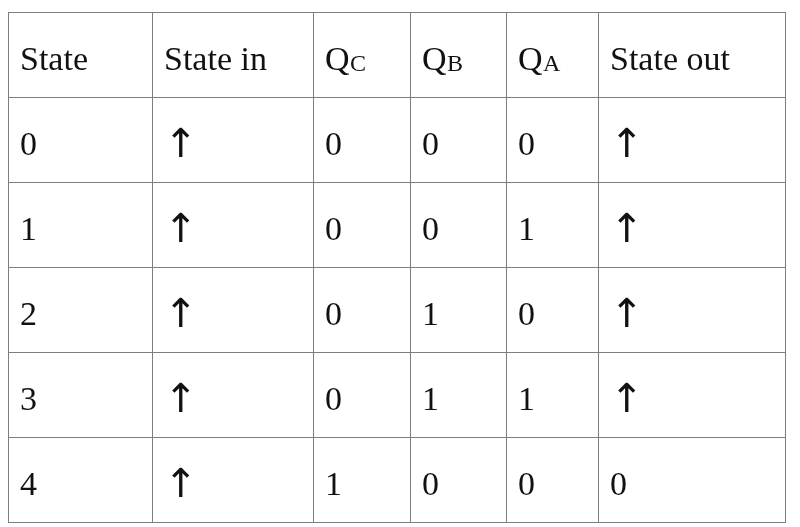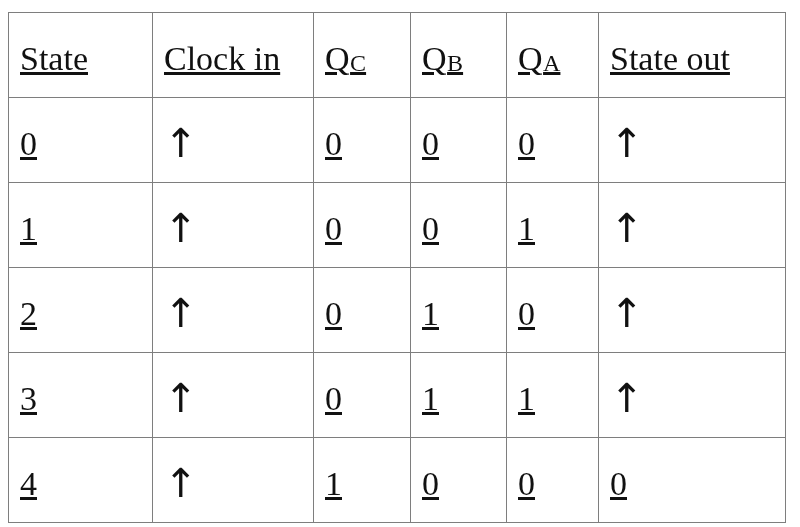--- a/index.html
+++ b/index.html
@@ -40,21 +40,20 @@
     margin: 0;
     text-align: left;
     vertical-align: middle;
     font-weight: normal;
     font-size: 34px;
     line-height: 1.0;
     color: #111111;
     background: #ffffff;
     white-space: nowrap;
     overflow: hidden;
-    text-decoration: underline;
   }
 
   
   col.c-state   { width: 144px; }
   col.c-clkin   { width: 161px; }
   col.c-qc      { width: 97px; }
   col.c-qb      { width: 96px; }
   col.c-qa      { width: 92px; }
   col.c-clkout  { width: 187px; }
 
@@ -102,21 +101,21 @@
       <col class="c-qb">
       <col class="c-qa">
       <col class="c-clkout">
     </colgroup>
     <thead>
       <tr class="header-row">
         <td>
           <span class="cell-text">State</span>
         </td>
         <td>
-          <span class="cell-text">Clock in</span>
+          <span class="cell-text">State in</span>
         </td>
         <td>
           <span class="cell-text qlabel"><span>Q</span><span class="qsub">C</span></span>
         </td>
         <td>
           <span class="cell-text qlabel"><span>Q</span><span class="qsub">B</span></span>
         </td>
         <td>
           <span class="cell-text qlabel"><span>Q</span><span class="qsub">A</span></span>
         </td>

